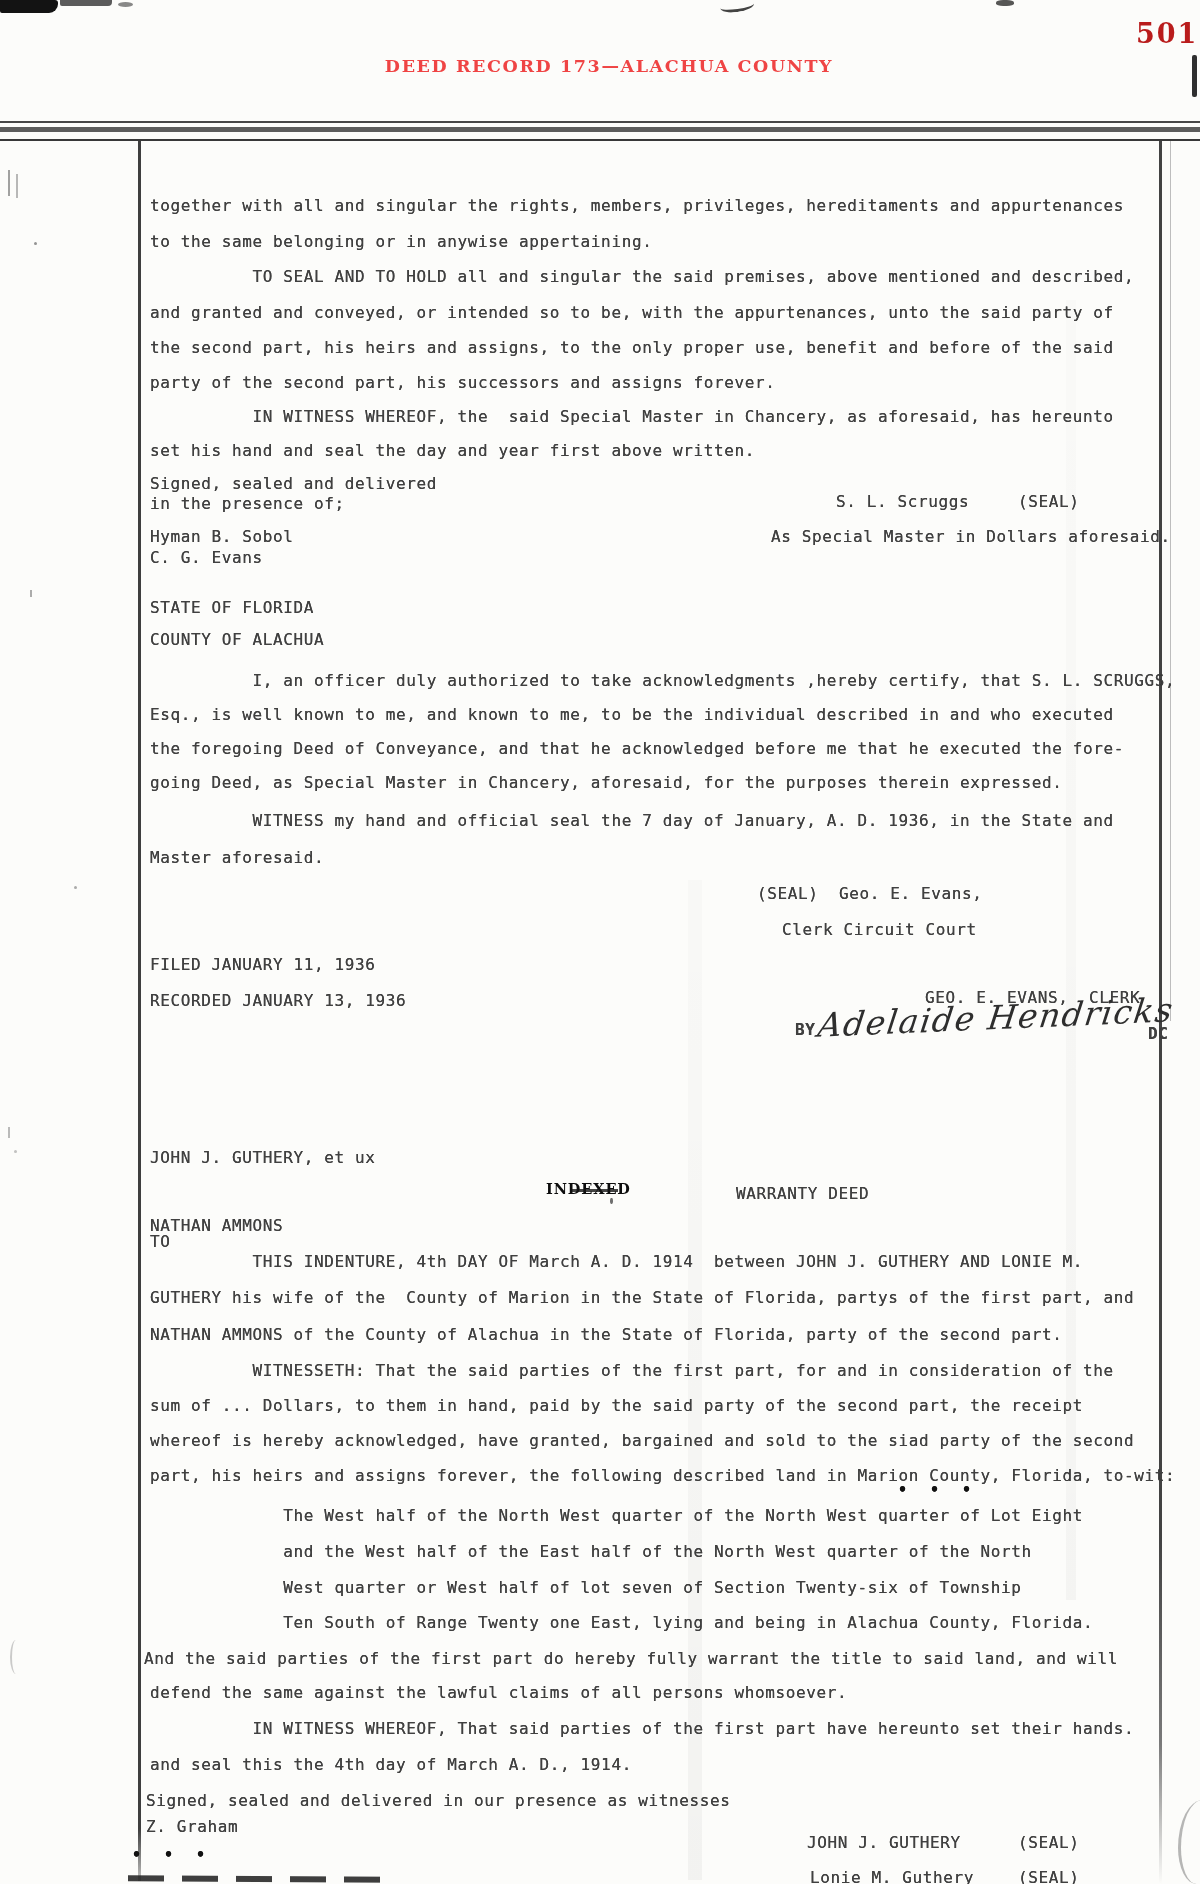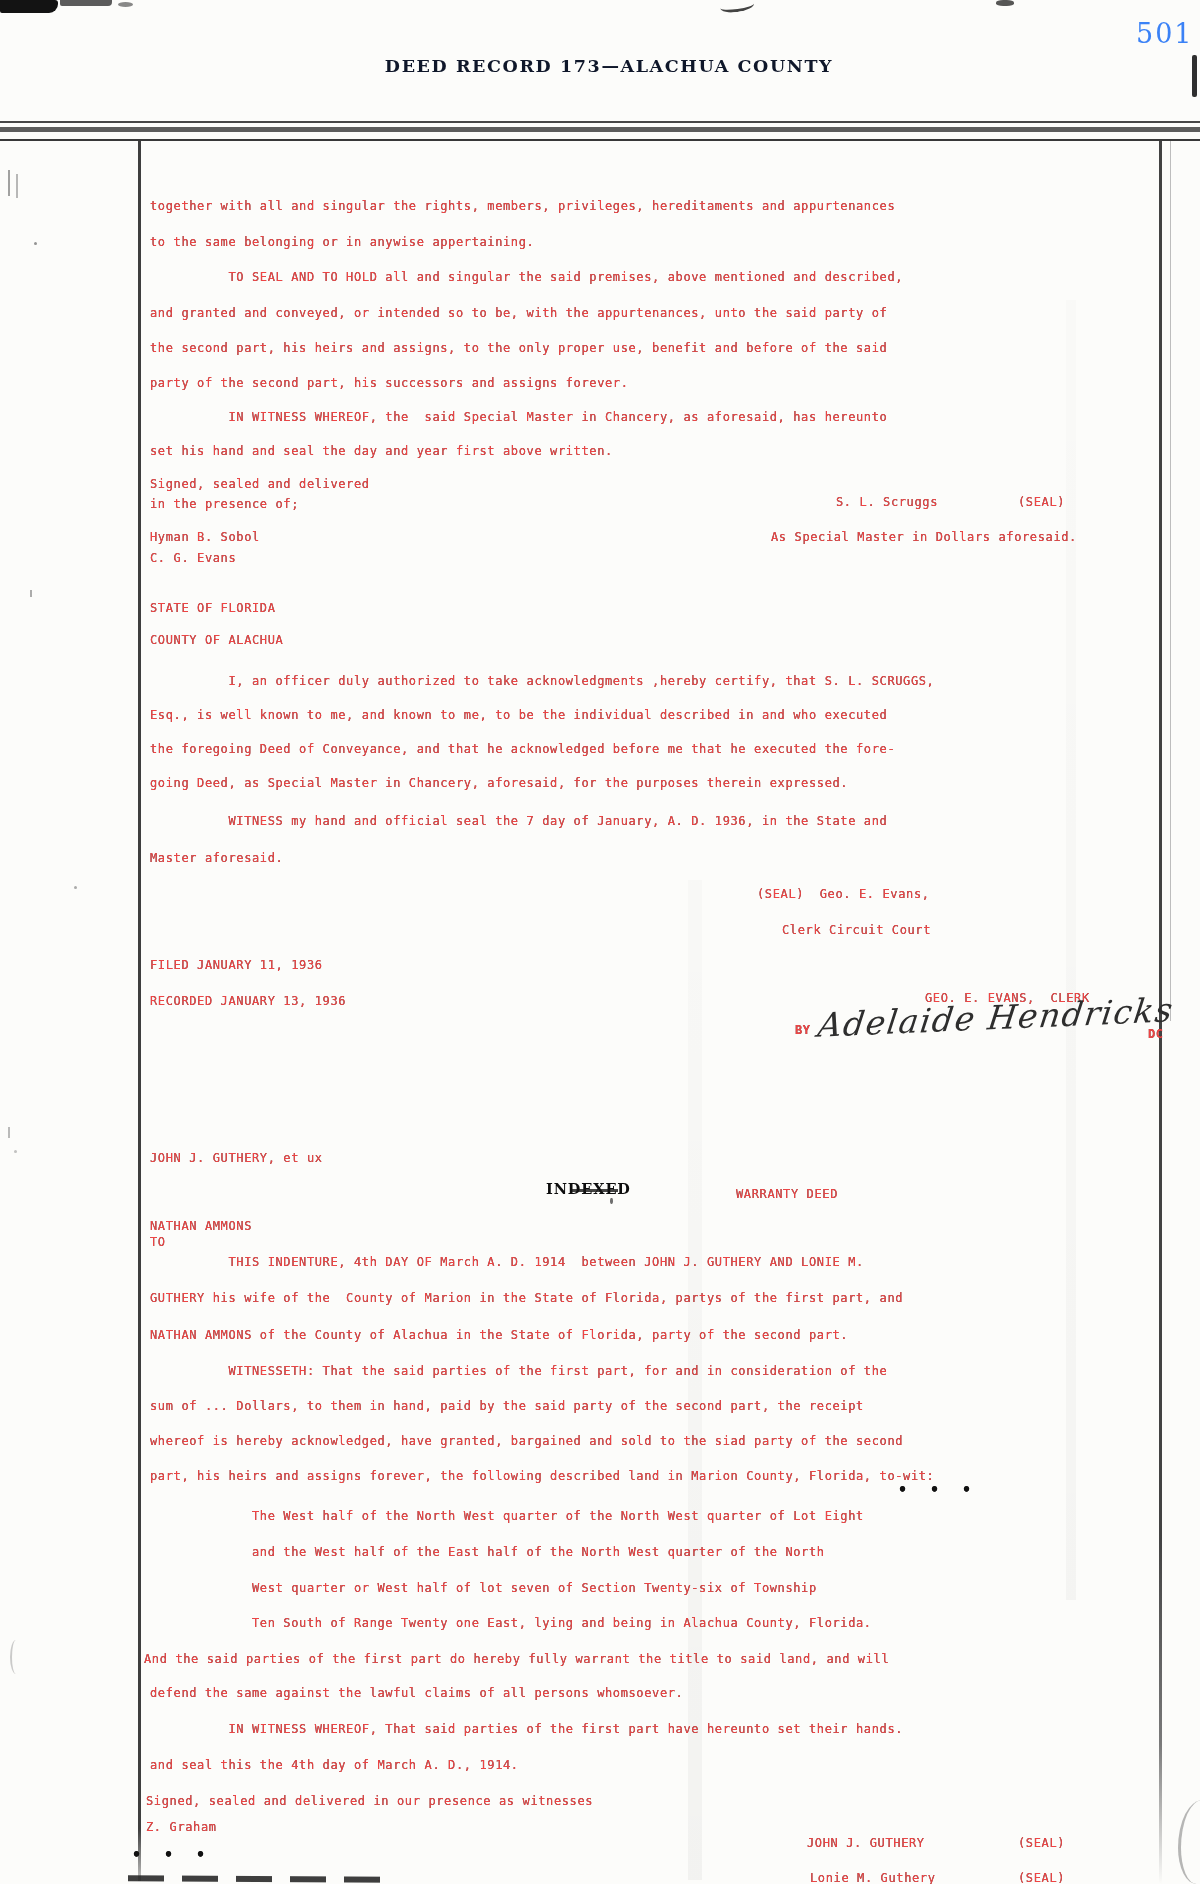--- a/index.html
+++ b/index.html
@@ -1,26 +1,26 @@
 <!DOCTYPE html>
 <html><head>
 <meta charset="utf-8">
 <style>
   html,body{margin:0;padding:0;background:#888;}
   #page{position:relative;width:1200px;height:1884px;background:#fcfcfa;overflow:hidden;
         font-family:"DejaVu Sans Mono","Liberation Mono",monospace;}
   .tw{position:absolute;font-family:"DejaVu Sans Mono","Liberation Mono",monospace;
-      font-size:12px;letter-spacing:.62px;white-space:pre;color:#ef4444;line-height:20px;
+      font-size:16px;letter-spacing:.62px;white-space:pre;color:#404040;line-height:20px;
       text-shadow:0 0 .5px rgba(25,25,25,.8);}
   .ln{left:150px;}
   .running-header{position:absolute;top:56px;left:0;width:1200px;text-align:center;
       font-family:"DejaVu Serif","Liberation Serif",serif;font-size:17.5px;font-weight:600;
-      letter-spacing:1.6px;color:#0f172a;text-indent:18px;}
+      letter-spacing:1.6px;color:#ef4444;text-indent:18px;}
   .page-number{position:absolute;top:18px;left:1136px;font-family:"DejaVu Serif","Liberation Serif",serif;
-      font-size:27px;font-weight:400;letter-spacing:2px;color:#3b82f6;}
+      font-size:27px;font-weight:700;letter-spacing:2px;color:#b91c1c;}
   .rule{position:absolute;left:0;width:1200px;}
   .rule-a{top:121px;height:2px;background:#474747;}
   .rule-b{top:127px;height:5px;background:#5c5c5c;}
   .rule-c{top:139px;height:2px;background:#383838;}
   .vline{position:absolute;top:141px;width:2.5px;}
   .vline-left{left:138px;height:1740px;background:linear-gradient(#3e3e3e 0 97%,rgba(62,62,62,.3));}
   .vline-right{left:1159px;height:1743px;background:linear-gradient(#424242 0 80%,#7a7a7a 92%,rgba(120,120,120,0));}
   .vline-right-echo{position:absolute;left:1170px;top:141px;width:1px;height:880px;background:#bdbdbd;}
   .stamp{position:absolute;font-family:"DejaVu Serif","Liberation Serif",serif;font-weight:700;
       font-size:14.5px;letter-spacing:.9px;color:#0d0d0d;}

